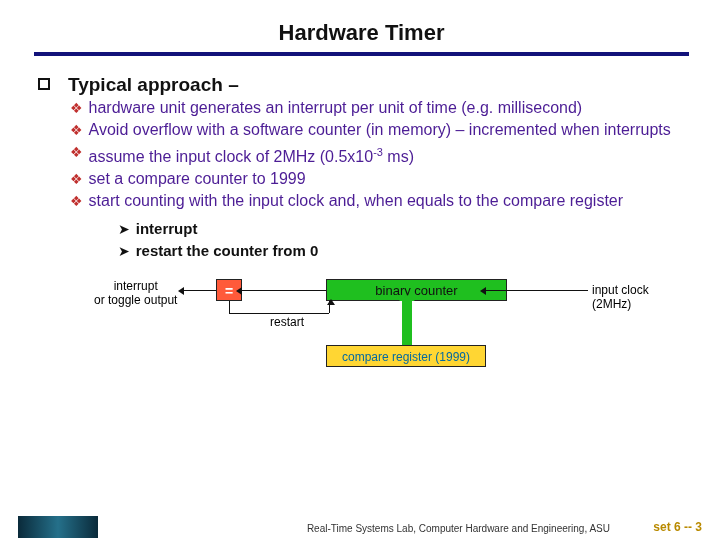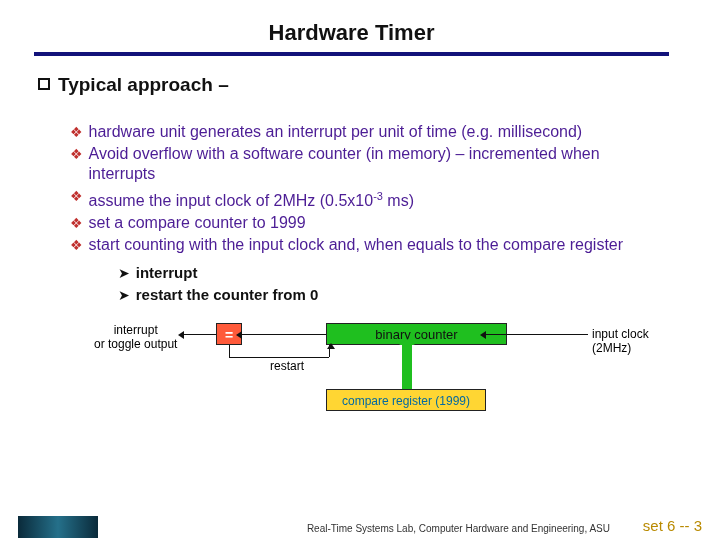--- a/index.html
+++ b/index.html
@@ -7,43 +7,43 @@
     width: 720px;
     height: 540px;
     background: #fff;
     font-family: Arial, Helvetica, sans-serif;
     position: relative;
     overflow: hidden;
   }
   .slide {
     width: 100%;
     height: 100%;
-    padding: 20px 51px 0 34px;
+    padding: 20px 31px 0 34px;
     position: relative;
   }
   .title {
     text-align: center;
     font-size: 22px;
     font-weight: bold;
     color: #111;
     font-family: Arial, sans-serif;
     margin-bottom: 6px;
   }
   .rule {
     height: 4px;
     background: #12127a;
     width: 100%;
     margin-bottom: 18px;
   }
   .level1 {
     display: flex;
     align-items: flex-start;
-    gap: 8px;
+    gap: 18px;
     margin-left: 4px;
-    margin-bottom: 26px;
+    margin-bottom: 2px;
   }
   .bullet-sq {
     width: 12px; height: 12px;
     border: 2px solid #111;
     margin-top: 4px;
     flex: 0 0 auto;
   }
   .level1-text {
     font-size: 19px;
     font-weight: bold;
@@ -250,22 +250,23 @@
   }
   .footer-lab {
     position: absolute;
     right: 110px; bottom: 6px;
     font-size: 10px;
     color: #333;
   }
   .footer-page {
     position: absolute;
     right: 18px; bottom: 6px;
-    font-size: 15px;
+    font-size: 12px;
     color: #b98a00;
+    font-weight: bold;
   }
 </style>
 </head>
 <body>
 
 <div class="slide">
   <div class="title">Hardware Timer</div>
   <div class="rule"></div>
 
   <div class="level1">

